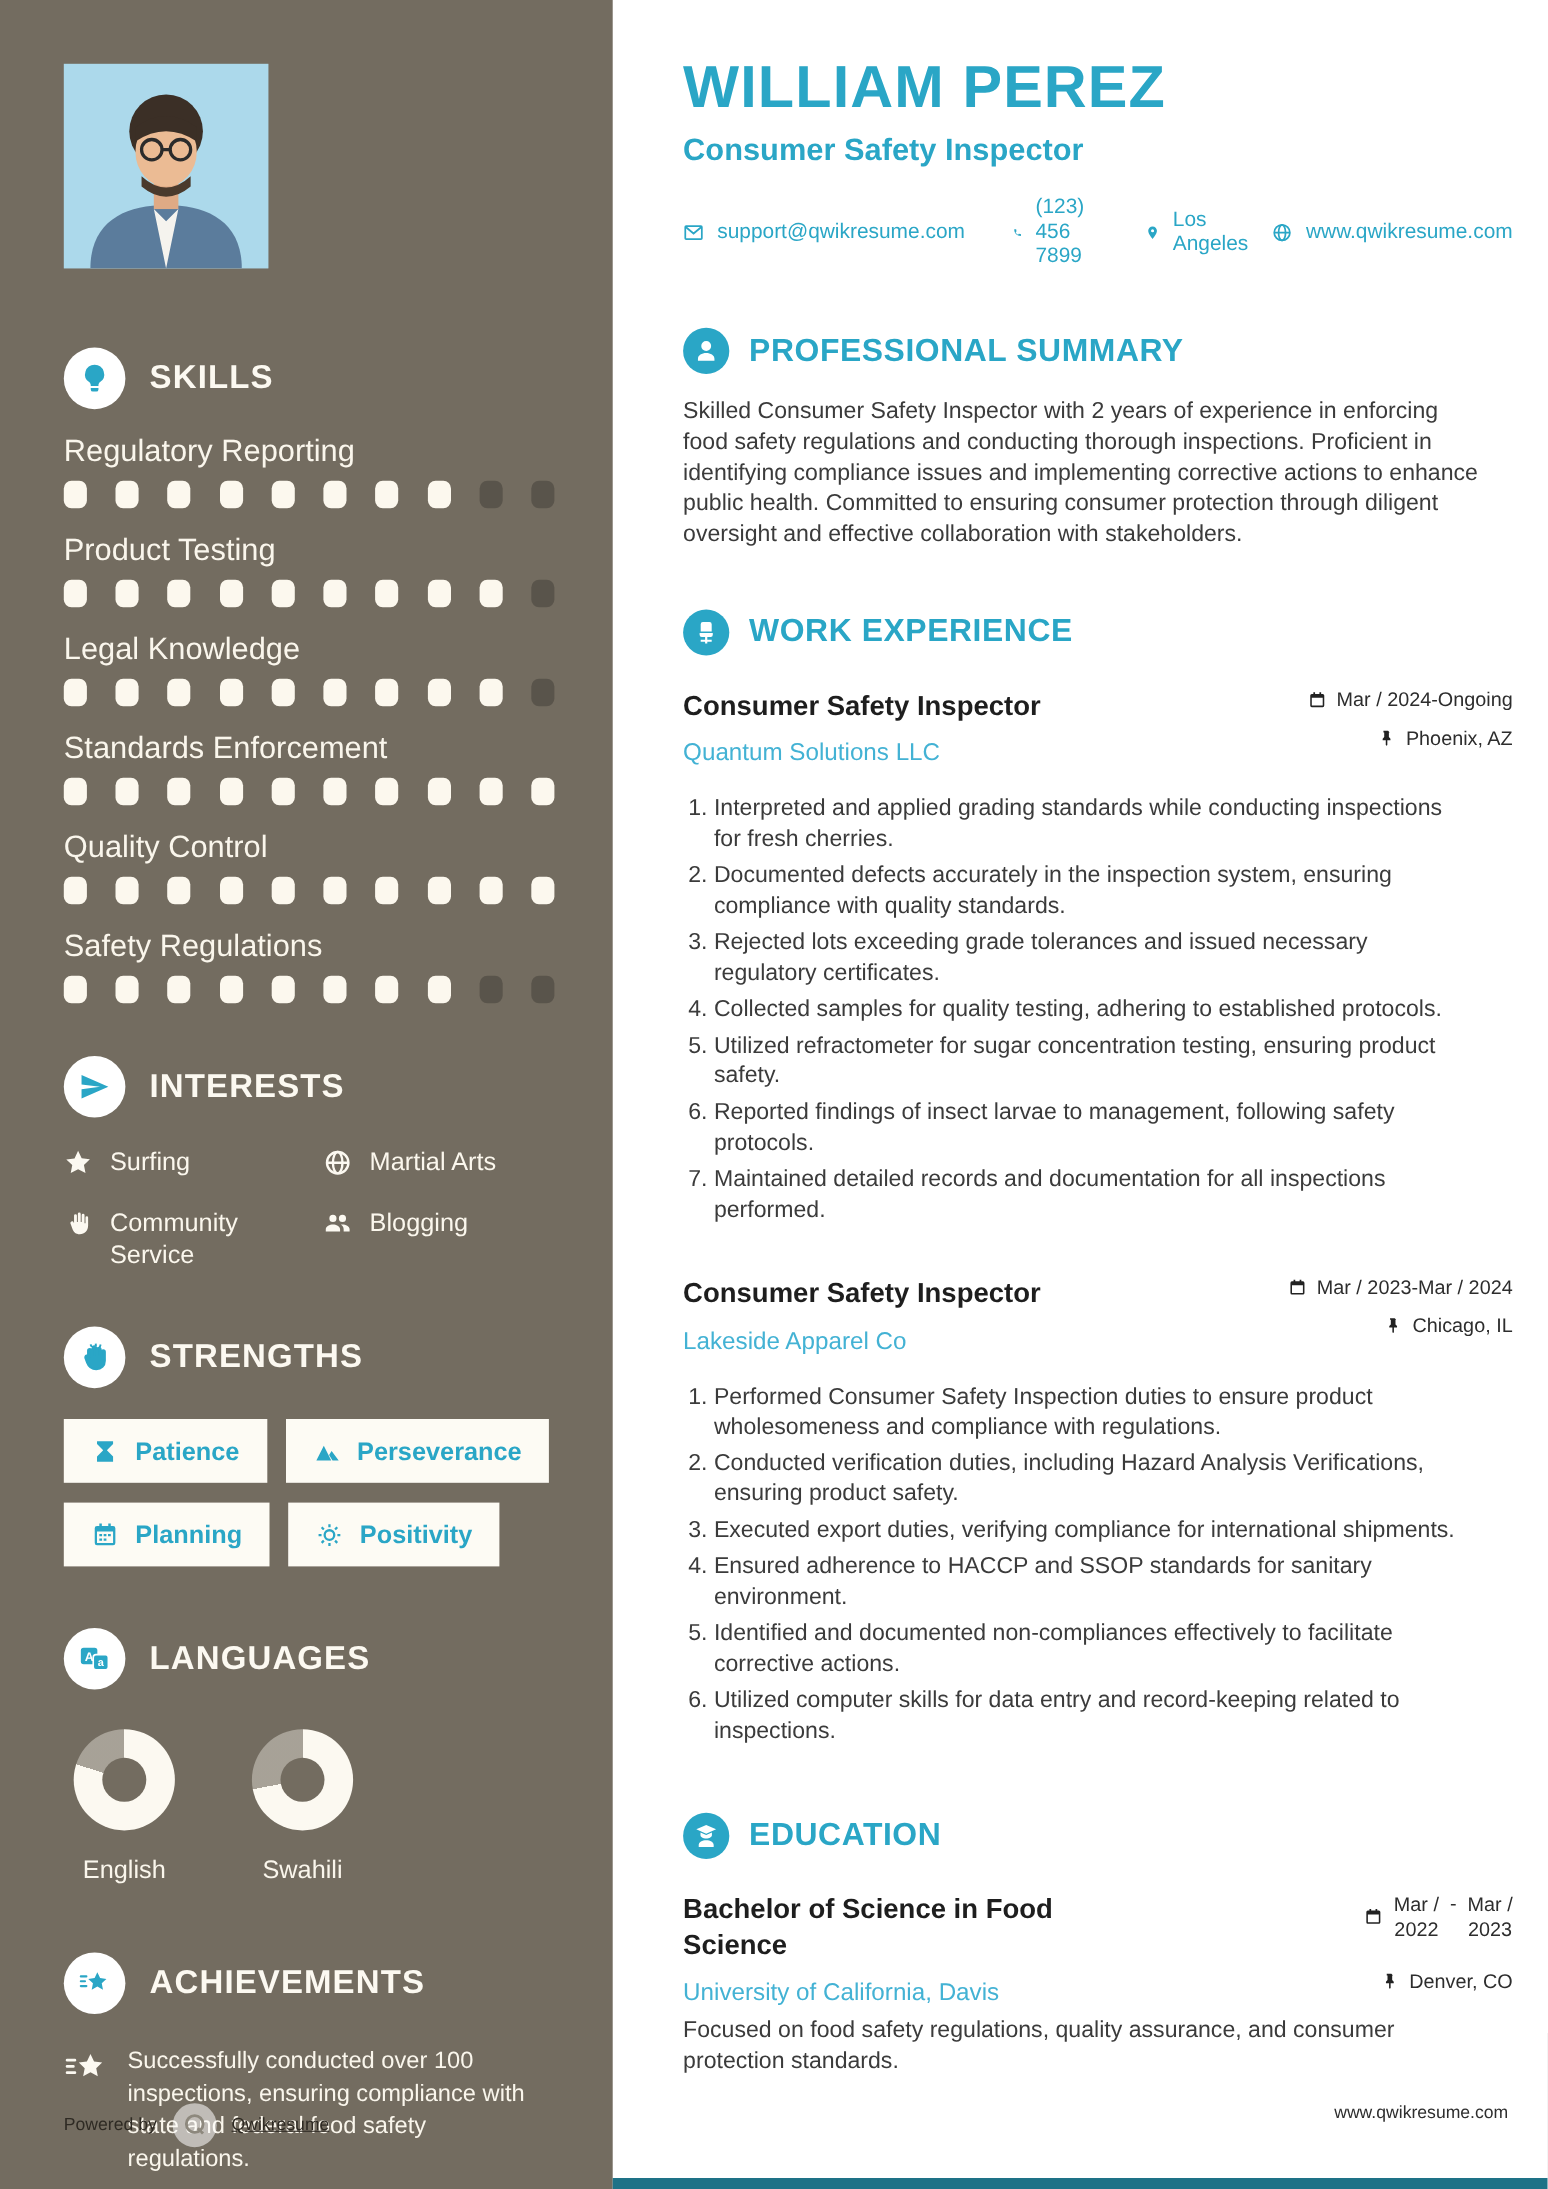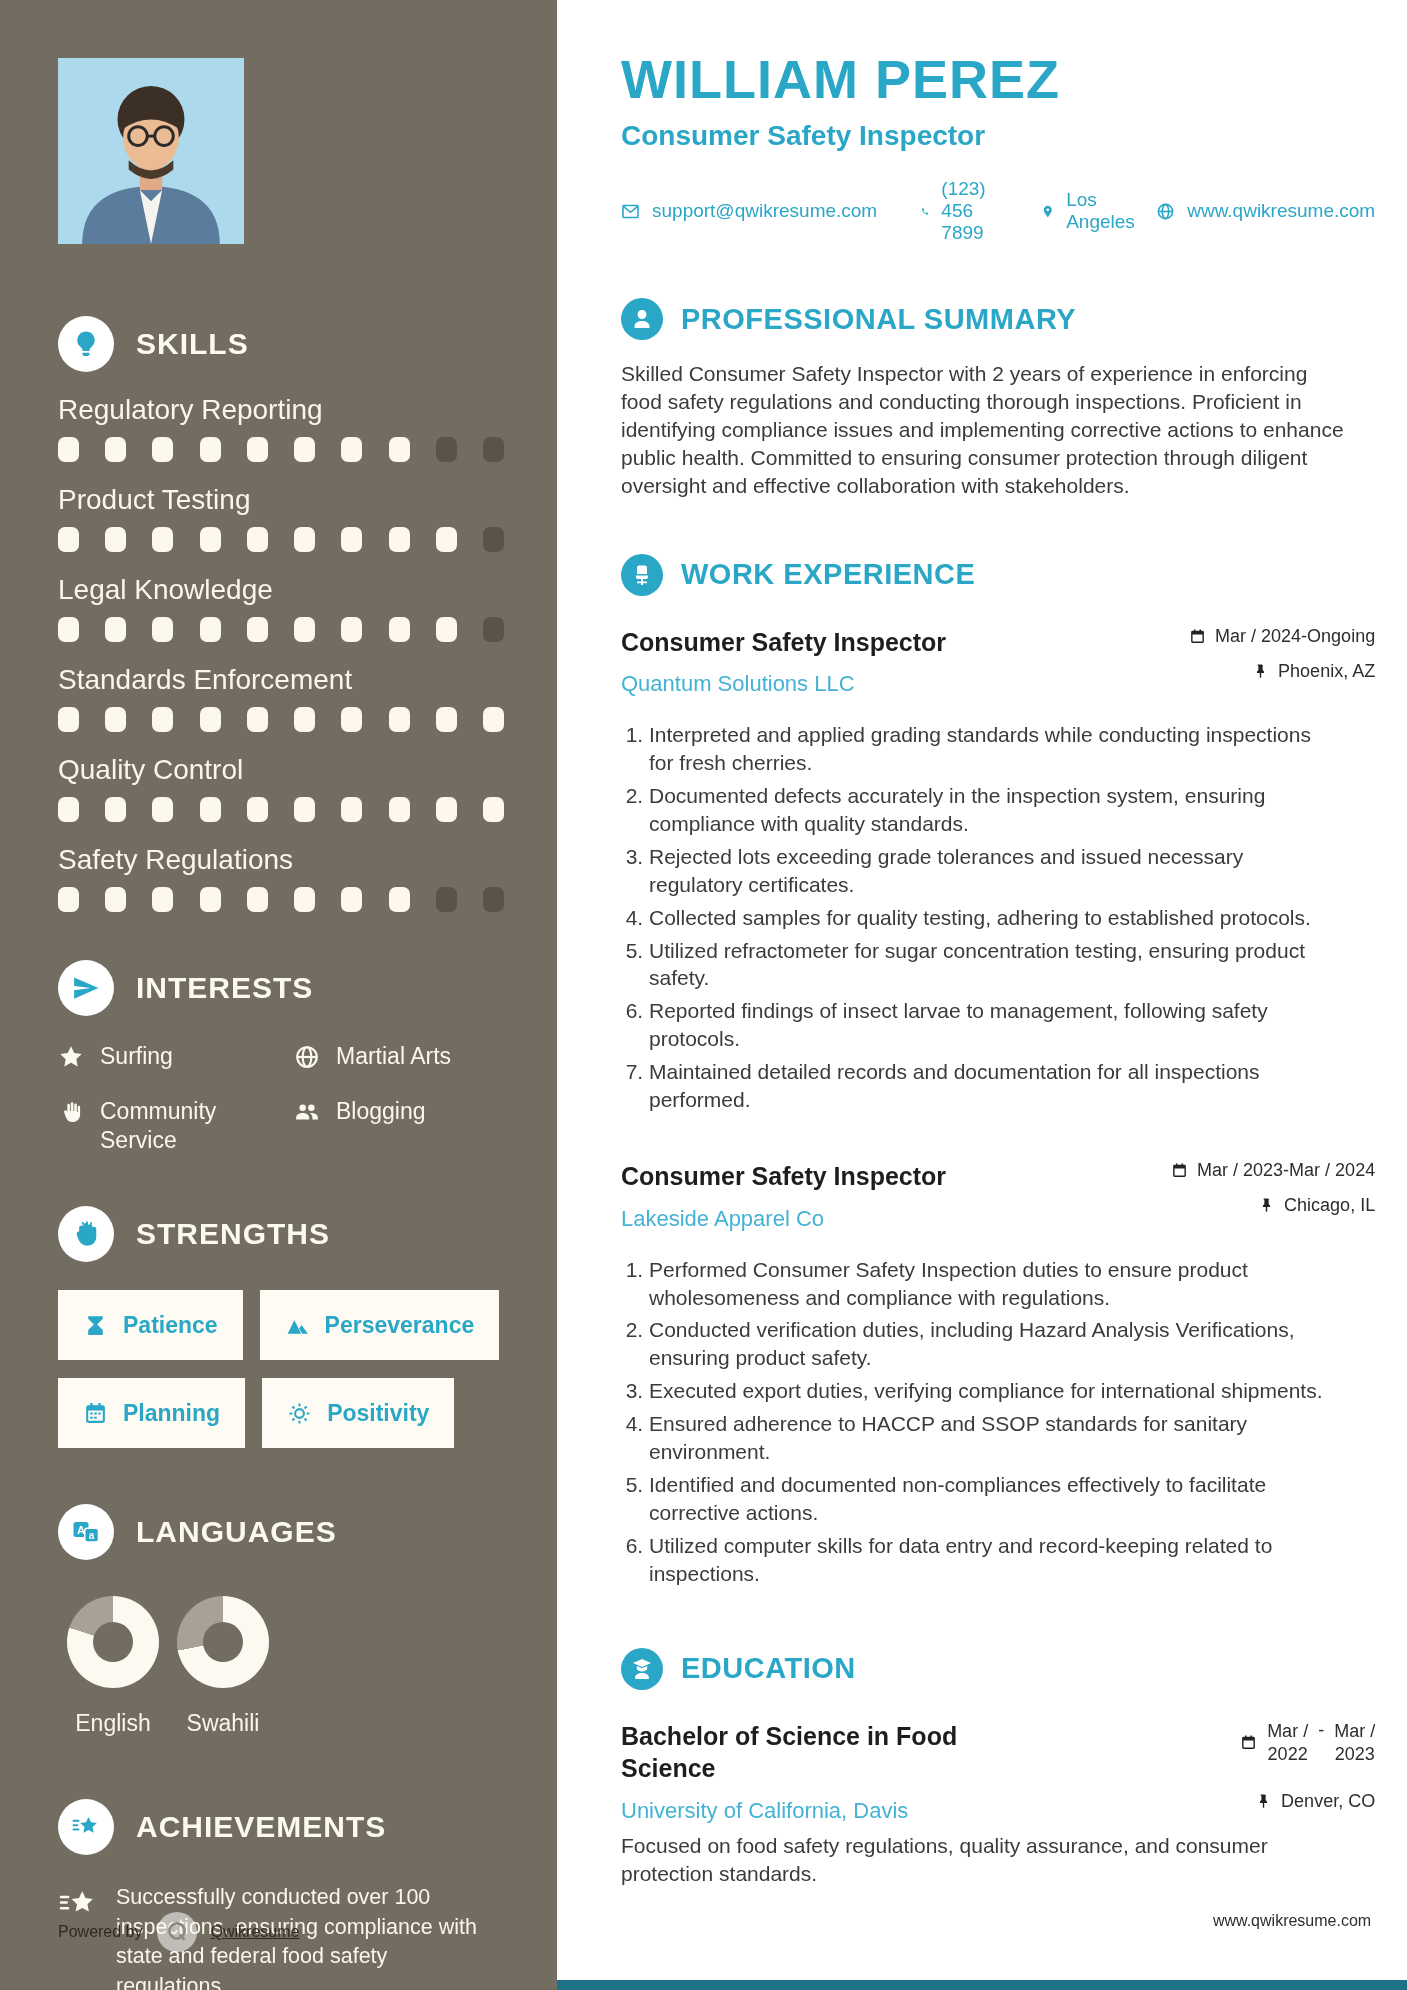--- a/index.html
+++ b/index.html
@@ -20,24 +20,24 @@
   .skill-label { font-size:28px; margin-bottom:11px; color:#FAF6EC; }
   .dots { display:flex; justify-content:space-between; width:446px; }
   .dot { width:21px; height:25px; border-radius:7px; background:#FCF8EE; }
   .dot.dim { background:rgba(0,0,0,0.22); }
 
   .interests-grid { display:grid; grid-template-columns:222px auto; column-gap:14px; row-gap:26px; margin-top:26px; }
   .interest { display:flex; gap:16px; font-size:23px; line-height:1.25; align-items:flex-start; }
   .interest svg { width:26px; height:26px; flex:0 0 26px; margin-top:2px; color:#FCF9F1; }
 
   .strength-wrap { display:flex; flex-wrap:wrap; gap:18px 17px; margin-top:28px; }
-  .strength { display:inline-flex; align-items:center; gap:15px; background:#FDFBF4; color:var(--accent,#2AA6C6); font-size:23px; font-weight:600; height:70px; padding:0 25px; }
+  .strength { display:inline-flex; align-items:center; gap:15px; background:#FDFBF4; color:var(--accent,#2AA6C6); font-size:23px; font-weight:600; height:58px; padding:0 25px; }
   .strength svg { width:25px; height:25px; }
 
-  .lang-row { display:flex; margin-top:36px; }
+  .lang-row { display:flex; gap:52px; margin-top:36px; }
   .lang { width:110px; display:flex; flex-direction:column; align-items:center; }
   .donut { position:relative; width:92px; height:92px; border-radius:50%; }
   .donut::after { content:""; position:absolute; left:26px; top:26px; width:40px; height:40px; border-radius:50%; background:var(--sidebar_bg,#736C60); }
   .lang-label { margin-top:22px; font-size:23px; color:#FAF6EC; }
 
   .achv { display:flex; gap:18px; margin-top:28px; }
   .achv svg { width:40px; height:34px; flex:0 0 40px; margin-top:4px; color:#FCF9F1; }
   .achv-text { font-size:21.5px; line-height:1.37; color:#FAF6EC; width:392px; }
 
   .side-footer { position:absolute; left:58px; bottom:38px; display:flex; align-items:center; gap:14px; }

